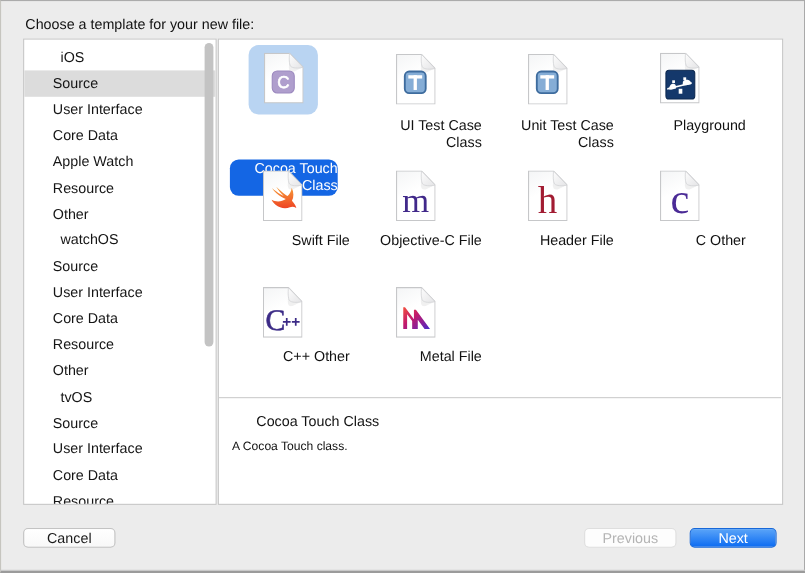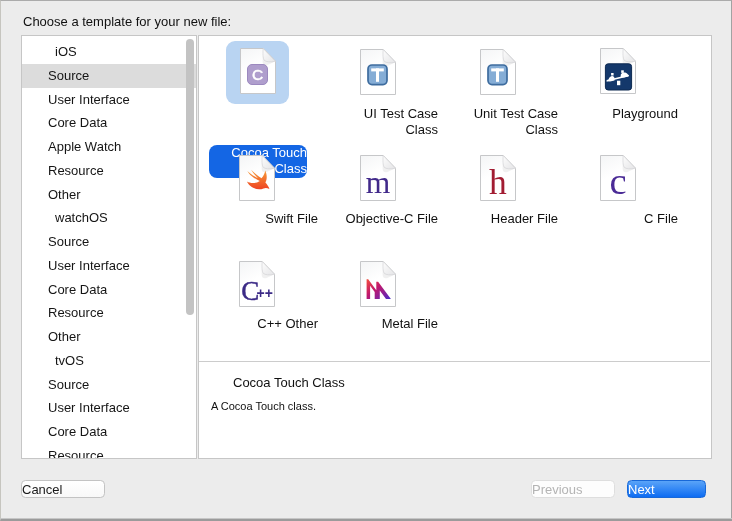--- a/index.html
+++ b/index.html
@@ -23,21 +23,21 @@
         border:1px solid #c6c6c6;}
   #sep{left:199px;top:361px;width:511px;height:1px;background:#cccccc;}
   #desc-title{left:211px;top:375px;font-size:13px;color:#111;margin-left:22px;}
   #desc-sub{left:211px;top:400px;font-size:11px;color:#111;}
   #hl{left:226px;top:41px;width:63px;height:63px;background:#b9d4f2;border-radius:9px;}
   #pill{left:209px;top:107px;width:98px;height:32.5px;background:#1466e4;border-radius:8px;
         color:#fff;font-size:13px;line-height:16px;text-align:right;
         box-sizing:border-box;margin-top:38px;}
   .lbl{width:120px;text-align:right;font-size:13px;line-height:16px;color:#111;}
   .icon{width:36px;height:46px;}
-  .btn{height:18px;border-radius:4.5px;font-size:13px;text-align:left;
+  .btn{height:18px;border-radius:4.5px;font-size:13px;text-align:center;
        line-height:18px;box-sizing:border-box;}
   #cancel{left:21px;top:480px;width:84px;background:linear-gradient(#ffffff,#f8f8f8);
           border:1px solid #c3c3c3;color:#1a1a1a;}
   #prev{left:531px;top:480px;width:84px;background:#fdfdfd;
         border:1px solid #dedede;color:#b4b4b4;}
   #next{left:627px;top:480px;width:79px;background:linear-gradient(#5aa4f8,#0d6cf2);
         border:1px solid #1868d8;color:#fff;}
 </style>
 </head>
 <body>
@@ -160,19 +160,19 @@
   <use href="#page"></use>
   <path fill="url(#metalg)" d="M6.6,38 L6.6,18.3 L8.2,18.3 L16.3,29.2 L16.3,20.7 L18.1,20.7 L30.9,38 L26.0,38 L19.8,29.6 L19.8,38 L14.7,38 L14.7,30.9 L10.1,24.7 L10.1,38 Z"></path>
 </svg>
 
 <div class="abs lbl" style="left:318px;top:105.5px">UI Test Case<br>Class</div>
 <div class="abs lbl" style="left:438px;top:105.5px">Unit Test Case<br>Class</div>
 <div class="abs lbl" style="left:558px;top:105.5px">Playground</div>
 <div class="abs lbl" style="left:198px;top:211px">Swift File</div>
 <div class="abs lbl" style="left:318px;top:211px">Objective-C File</div>
 <div class="abs lbl" style="left:438px;top:211px">Header File</div>
-<div class="abs lbl" style="left:558px;top:211px">C File</div>
+<div class="abs lbl" style="left:558px;top:211px">C Other</div>
 <div class="abs lbl" style="left:198px;top:316px">C++ Other</div>
 <div class="abs lbl" style="left:318px;top:316px">Metal File</div>
 
 <div class="abs btn" id="cancel">Cancel</div>
 <div class="abs btn" id="prev">Previous</div>
 <div class="abs btn" id="next">Next</div>
 
 </body></html>

